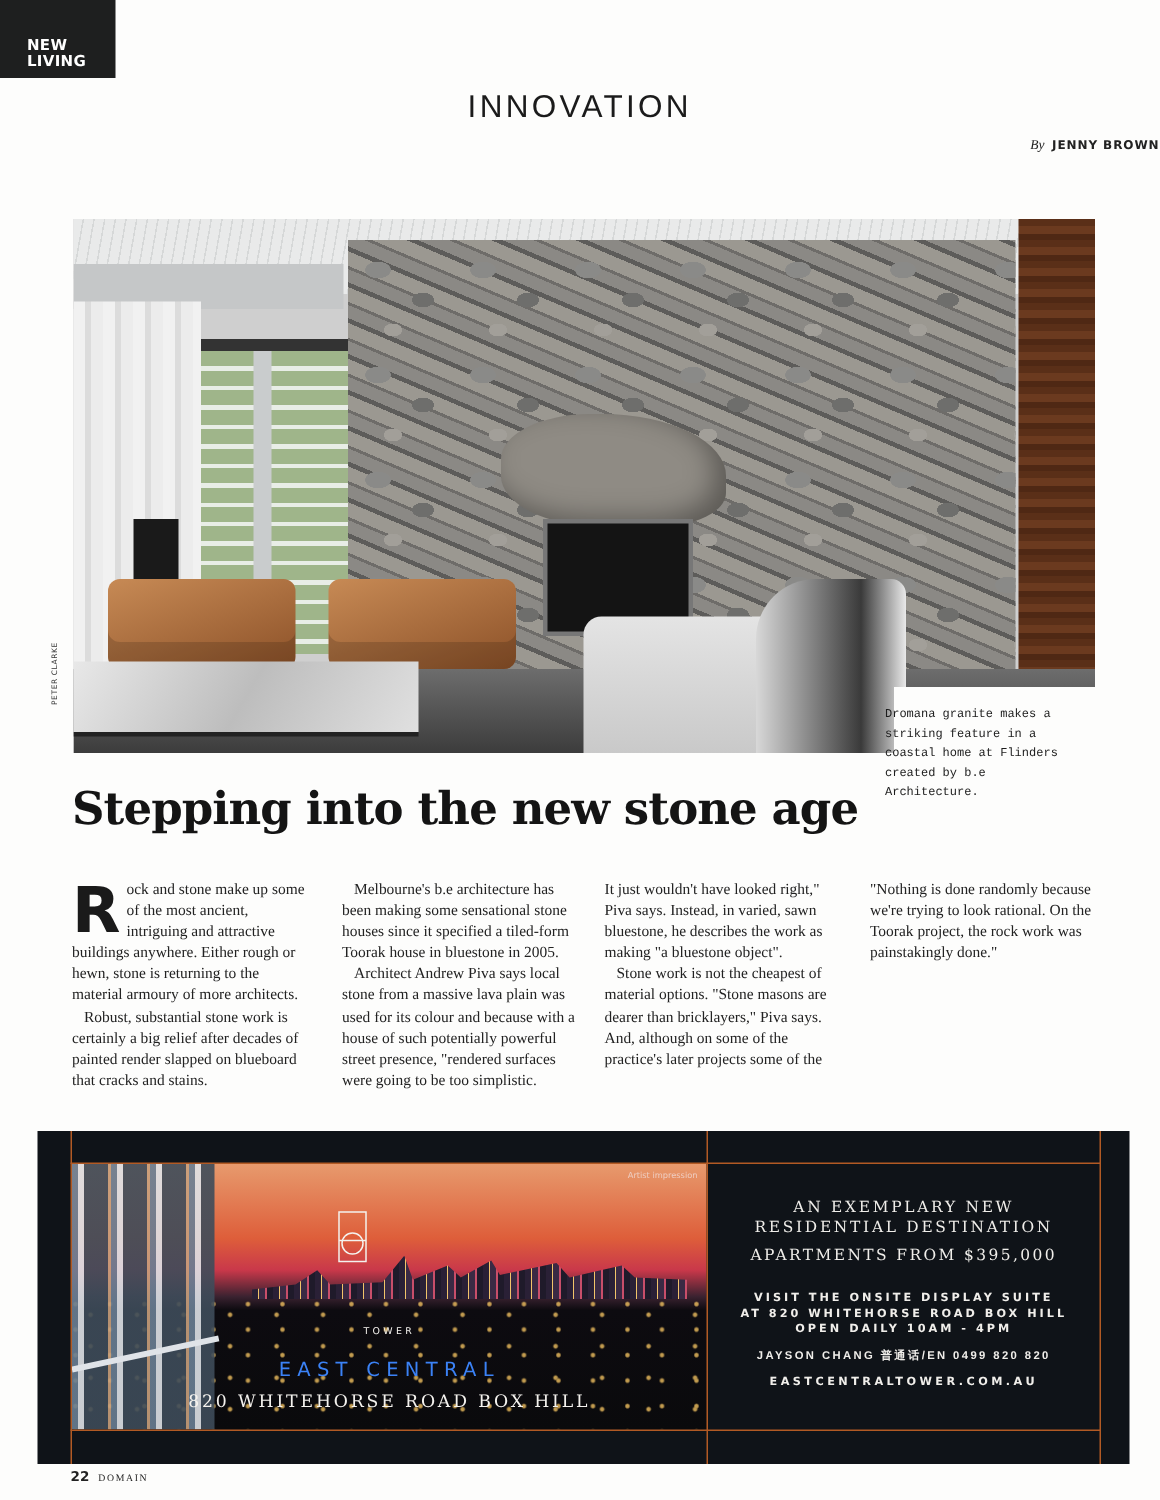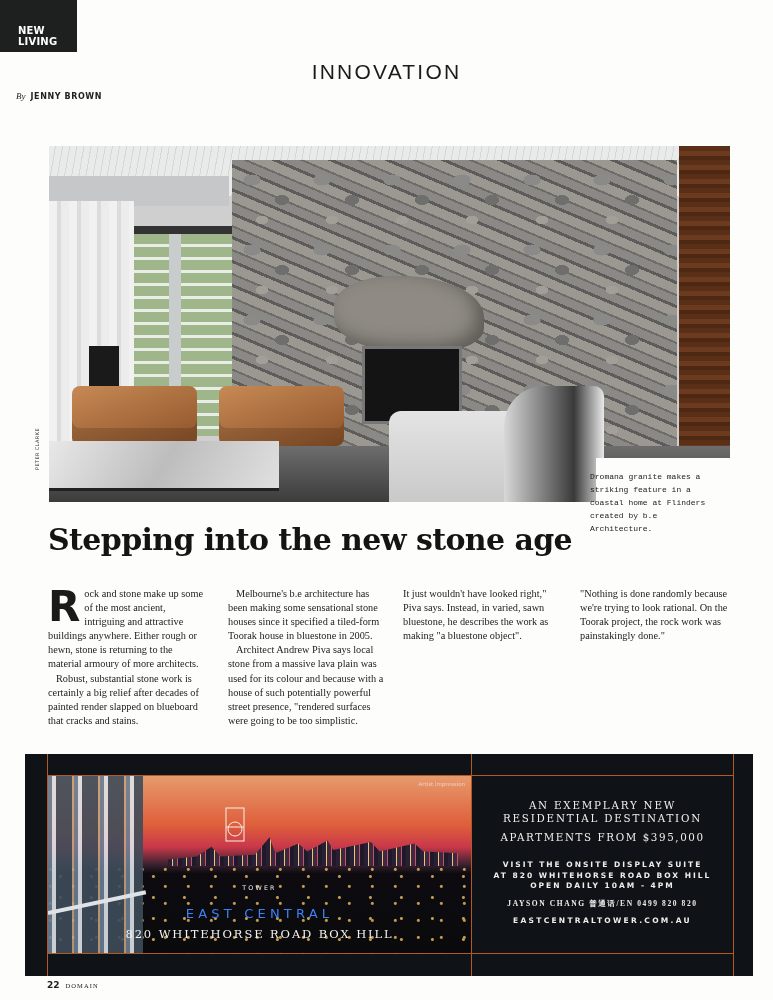--- a/index.html
+++ b/index.html
@@ -10,21 +10,21 @@
       position: absolute; left: 0; top: 0; width: 77px; height: 52px;
       background: #1e1f1f; color: #fff;
       font-family: "DejaVu Sans", sans-serif; font-weight: bold; font-size: 10px;
       letter-spacing: 0.2px; padding: 25px 0 0 18px;
     }
     .kicker {
       position: absolute; left: 0; width: 773px; top: 60px; text-align: center;
       font-family: Liberation Sans, sans-serif; font-size: 21px; letter-spacing: 2.2px; color: #1b1b1b;
     }
     .byline {
-      position: absolute; left: 0; width: 773px; top: 91px; text-align: left;
+      position: absolute; left: 0; width: 773px; top: 91px; text-align: right;
       font-size: 8px; color: #222; padding-left: 16px;
     }
     .byline .by { font-family: "Liberation Serif", serif; font-style: italic; font-size: 9px; margin-right: 3px; }
     .byline .author { font-family: "DejaVu Sans", sans-serif; font-weight: bold; letter-spacing: 0.6px; }
 
     
     .photo {
       position: absolute; left: 49px; top: 146px; width: 681px; height: 356px; overflow: hidden;
       background: #cfcfcf;
     }
@@ -111,21 +111,21 @@
     .ad-brand { position: absolute; left: 23px; top: 108px; width: 423px; text-align: center;
       font-family: "DejaVu Sans", sans-serif; font-size: 13px; letter-spacing: 4.2px; color: #3b82f6; margin-top: 44px; }
     .ad-brand-sub { position: absolute; left: 23px; top: 130px; width: 423px; text-align: center;
       font-family: "DejaVu Sans", sans-serif; font-size: 6.3px; letter-spacing: 2.2px; color: #f4f2ee; }
     .ad-address { position: absolute; left: 23px; top: 173px; width: 423px; text-align: center;
       font-family: "DejaVu Serif", serif; font-size: 11.5px; letter-spacing: 1.9px; color: #f4f2ee; }
     .ad-text { position: absolute; left: 447px; top: 22px; width: 261px; text-align: center; color: #f0eeea; }
     .ad-headline { margin-top: 23px; font-family: "DejaVu Serif", serif; font-size: 10.3px; letter-spacing: 1.8px; line-height: 13px; }
     .ad-price { margin-top: 6px; font-family: "DejaVu Serif", serif; font-size: 10.3px; letter-spacing: 1.6px; }
     .ad-visit { margin-top: 17px; font-family: "DejaVu Sans", sans-serif; font-weight: bold; font-size: 7.5px; letter-spacing: 2px; line-height: 10.5px; }
-    .ad-contact { margin-top: 7px; font-family: Liberation Serif, serif; font-weight: bold; font-size: 7.5px; letter-spacing: 1.6px; }
+    .ad-contact { margin-top: 7px; font-family: Liberation Sans, sans-serif; font-weight: bold; font-size: 7.5px; letter-spacing: 1.6px; }
     .ad-web { margin-top: 7px; font-family: "DejaVu Sans", sans-serif; font-weight: bold; font-size: 7.5px; letter-spacing: 2.3px; }
 
     .folio { position: absolute; left: 47px; top: 980px; font-size: 8px; color: #222; }
     .folio .num { font-family: "DejaVu Sans", sans-serif; font-weight: bold; font-size: 9px; margin-right: 4px; }
     .folio .pub { font-family: "Liberation Serif", serif; font-size: 6.5px; letter-spacing: 1.1px; }
   </style>
 </head>
 <body>
 
 <div class="section-tab">NEW LIVING</div>
@@ -164,20 +164,21 @@
     <span class="dropcap">R</span>
     <p>ock and stone make up some of the most ancient, intriguing and attractive buildings anywhere. Either rough or hewn, stone is returning to the material armoury of more architects.</p>
     <p>Robust, substantial stone work is certainly a big relief after decades of painted render slapped on blueboard that cracks and stains.</p>
   </div>
   <div class="col c2">
     <p style="text-indent:8px">Melbourne's b.e architecture has been making some sensational stone houses since it specified a tiled-form Toorak house in bluestone in 2005.</p>
     <p>Architect Andrew Piva says local stone from a massive lava plain was used for its colour and because with a house of such potentially powerful street presence, "rendered surfaces were going to be too simplistic.</p>
   </div>
   <div class="col c3">
     <p>It just wouldn't have looked right," Piva says. Instead, in varied, sawn bluestone, he describes the work as making "a bluestone object".</p>
+    <p>Stone work is not the cheapest of material options. "Stone masons are dearer than bricklayers," Piva says. And, although on some of the practice's later projects some of the</p>
   </div>
   <div class="col c4">
     <p>"Nothing is done randomly because we're trying to look rational. On the Toorak project, the rock work was painstakingly done."</p>
   </div>
 </div>
 
 <div class="ad">
   <div class="ad-photo">
     <div class="skyline"></div>
     <div class="lights"></div>

